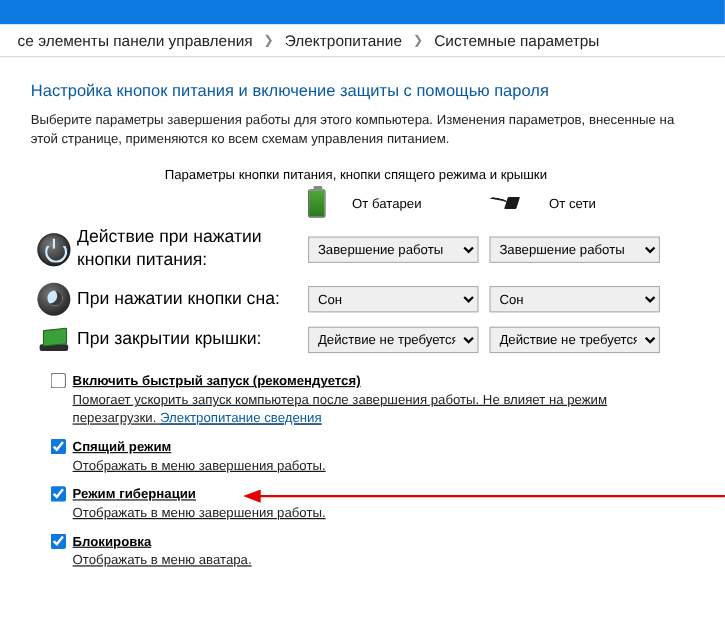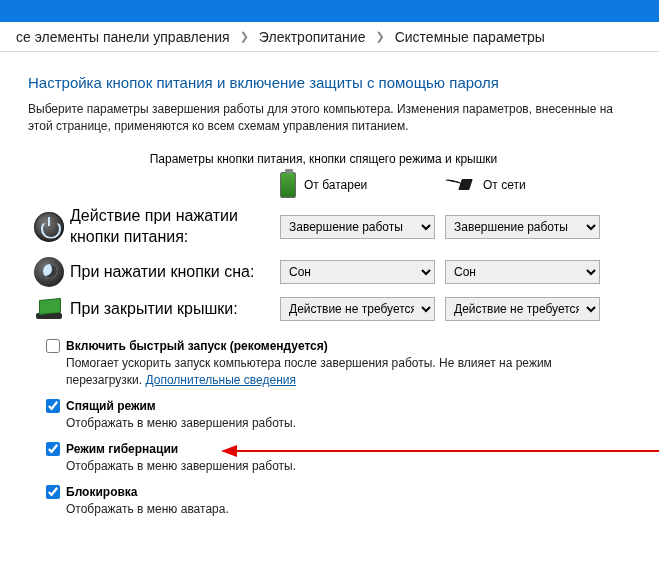--- a/index.html
+++ b/index.html
@@ -69,21 +69,21 @@
   }
   .pt-head, .pt-row {
     display: flex;
     align-items: center;
     margin-bottom: 10px;
   }
   .pt-head { margin-bottom: 8px; }
   .col-icon { width: 42px; display:flex; justify-content:center; }
   .col-label { width: 210px; font-size: 16px; line-height: 1.3; padding-right: 8px; }
   .col-sel { width: 155px; margin-right: 10px; }
-  .col-headcell { width: 155px; margin-right:10px; display:flex; align-items:center; gap:8px; font-size:12px; justify-content:flex-start;}
+  .col-headcell { width: 155px; margin-right:10px; display:flex; align-items:center; gap:24px; font-size:12px; justify-content:flex-start;}
   select.win {
     width: 155px;
     height: 24px;
     font-size: 12px;
     border: 1px solid #adadad;
     background: #efefef;
     padding: 0 4px;
   }
   
   .icon-power {
@@ -136,21 +136,21 @@
     content:"";position:absolute;right:4px;top:3px;width:11px;height:11px;
     background:#1a1a1a;border-radius:1px;transform:skewX(-18deg);
   }
   .icon-plug::after{
     content:"";position:absolute;right:14px;top:4px;width:16px;height:4px;
     border-top:2px solid #1a1a1a;border-radius:40%;
     transform:rotate(12deg);
   }
   .shutdown-section { margin-top: 18px; }
   .shutdown-list { padding-left: 18px; margin-top:8px; }
-  .sd-item { margin-bottom: 10px; position:relative; }
+  .sd-item { margin-bottom: 10px; position:relative;text-decoration:underline; }
   .sd-head { display:flex; align-items:center; gap:6px; font-size:12px; }
   .sd-head b { font-weight:600; }
   .sd-sub { font-size:12px; color:#222; padding-left:20px; margin-top:2px; line-height:1.4;}
   .sd-sub a { color:#0a5aa0; text-decoration: underline; cursor:pointer;}
   input[type=checkbox].win {
     width:14px;height:14px;accent-color:#0c79e0;
   }
   
   .arrow {
     position:absolute;
@@ -224,21 +224,21 @@
 
   <div class="shutdown-section">
     <div class="shutdown-list">
 
       <div class="sd-item">
         <div class="sd-head">
           <input type="checkbox" class="win" style="">
           <b>Включить быстрый запуск (рекомендуется)</b>
         </div>
         <div class="sd-sub">
-          <span>Помогает ускорить запуск компьютера после завершения работы. Не влияет на режим перезагрузки. </span><a>Дополнительные сведения</a>
+          <span>Помогает ускорить запуск компьютера после завершения работы. Не влияет на режим перезагрузки. </span><a>Электропитание сведения</a>
         </div>
       </div>
 
       <div class="sd-item">
         <div class="sd-head">
           <input type="checkbox" class="win" checked="" style="">
           <b>Спящий режим</b>
         </div>
         <div class="sd-sub">Отображать в меню завершения работы.</div>
       </div>

